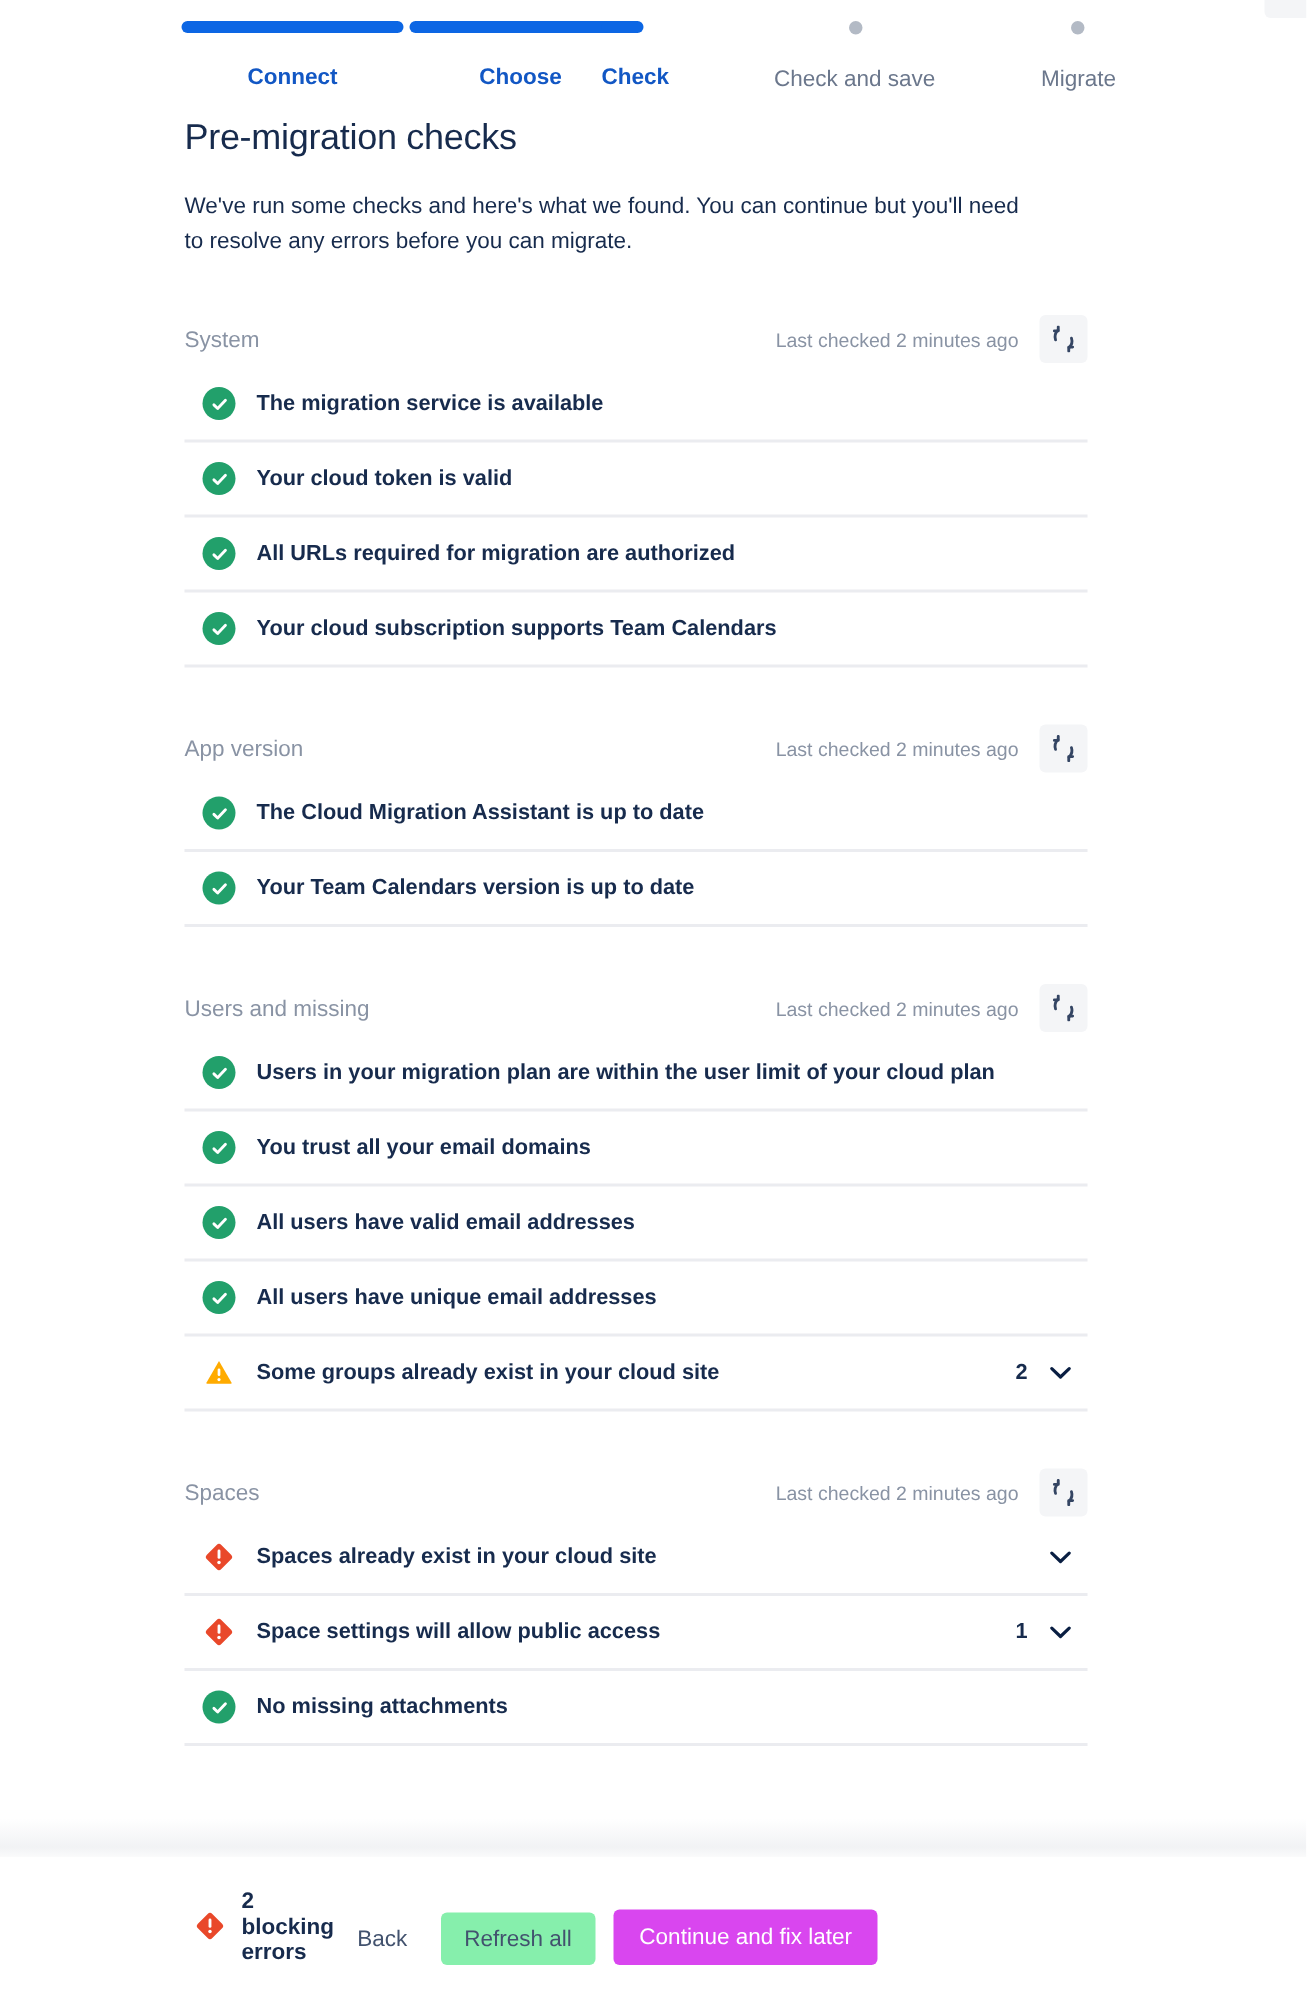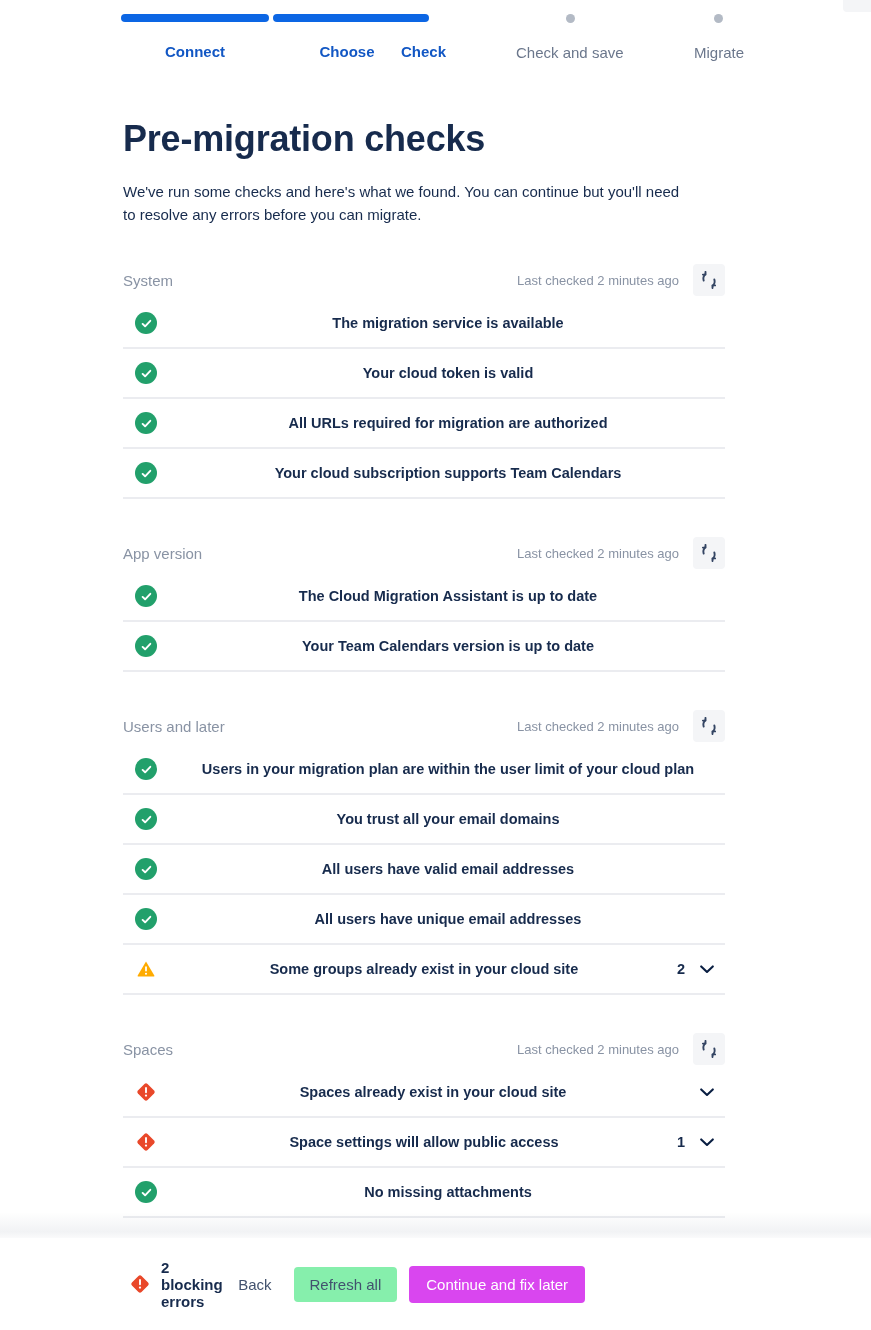--- a/index.html
+++ b/index.html
@@ -63,25 +63,24 @@
   .content {
     position: absolute;
     left: 0; top: 78px;
     width: 871px;
     height: 1160px;
     overflow: hidden;
   }
   .inner { width: 871px; padding: 0 123px 0 123px; }
 
   h1.title {
-    font-size: 36px;
+    font-size: 24px;
     color: #172b4d;
-    font-weight: bold;
+    font-weight: normal;
     letter-spacing: -0.2px;
-    margin-top: 40px;
   }
   p.subtitle {
     margin-top: 20px;
     font-size: 15px;
     line-height: 23px;
     color: #172b4d;
     max-width: 565px;
   }
 
   
@@ -116,21 +115,20 @@
   }
   .refresh-btn svg { display: block; }
 
   .check-list { width: 602px; }
   .check-row {
     display: flex;
     align-items: center;
     height: 50px;
     border-bottom: 2px solid #ebecf0;
     gap: 0;
-    text-align: center;
   }
   .check-row:last-child { border-bottom: 2px solid #ebecf0; }
   .row-icon {
     width: 22px; height: 22px;
     flex: 0 0 auto;
     margin-left: 12px;
     display: flex;
     align-items: center;
     justify-content: center;
   }
@@ -183,21 +181,21 @@
     width: 871px;
     height: 92px;
     background: #ffffff;
     display: flex;
     align-items: center;
   }
   .footer-inner {
     width: 723px;
     padding: 0 138px 0 130px;
     display: flex;
-    align-items: center;
+    align-items: flex-end;
   }
   .blocking {
     display: flex;
     align-items: center;
     gap: 11px;
     flex: 1 1 auto;
   }
   .blocking-text {
     font-size: 15px;
     font-weight: bold;
@@ -370,21 +368,21 @@
                     </svg>
     </span>
                 </span>
        <span class="row-text">Your Team Calendars version is up to date</span>
 
        </div>
             </div>
           </div>
           <div class="section">
             <div class="section-header">
-              <div class="section-name">Users and later</div>
+              <div class="section-name">Users and missing</div>
      <div class="last-checked">Last checked 2 minutes ago</div>
      <button class="refresh-btn">
        <span>
                   <svg width="18" height="18" viewBox="0 0 18 18" fill="none">
     <path d="M5.3 3.2 A6.2 6.2 0 0 0 3.7 9.6" stroke="#344563" stroke-width="1.9" stroke-linecap="round"></path>
     <path d="M12.7 14.8 A6.2 6.2 0 0 0 14.3 8.4" stroke="#344563" stroke-width="1.9" stroke-linecap="round"></path>
     <path d="M5.5 0.9 L5.5 3.6 L2.9 3.6" stroke="#344563" stroke-width="1.9" stroke-linecap="round" stroke-linejoin="round" fill="none"></path>
     <path d="M12.5 17.1 L12.5 14.4 L15.1 14.4" stroke="#344563" stroke-width="1.9" stroke-linecap="round" stroke-linejoin="round" fill="none"></path>
   </svg>
                 </span>

